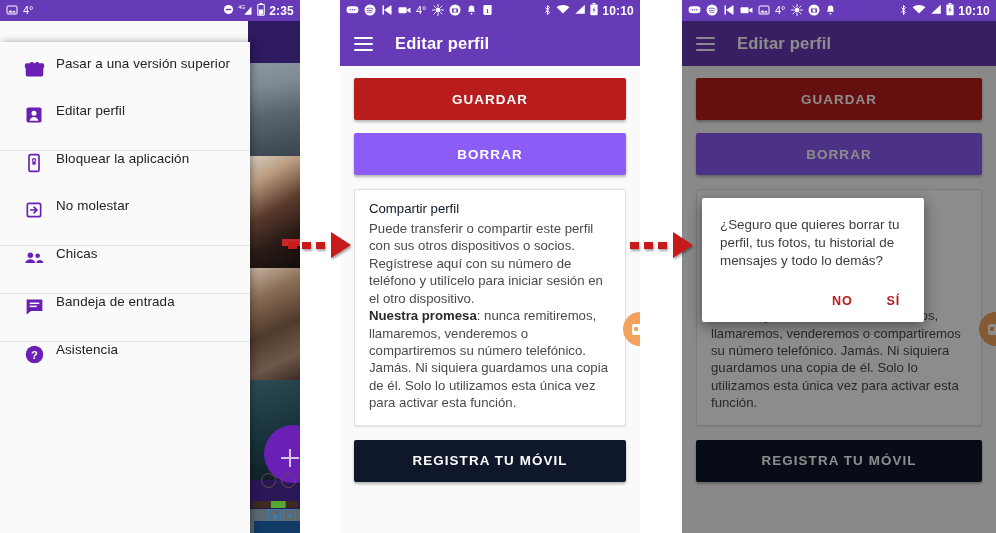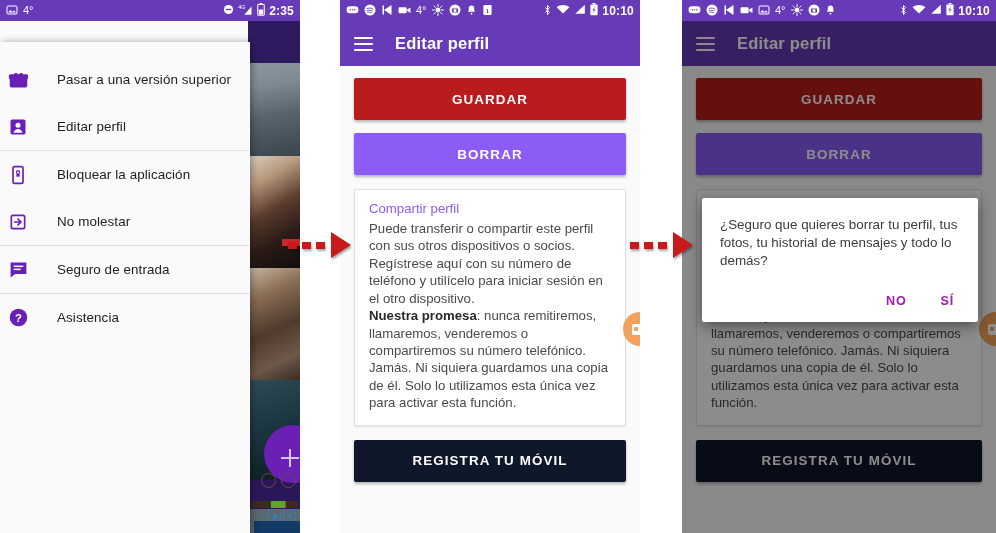--- a/index.html
+++ b/index.html
@@ -70,67 +70,67 @@
   .circ-row { position:absolute; right:0; top:452px; width:52px; height:16px; }
   .circ-row span { position:absolute; top:0; width:15px; height:15px; border:1.3px solid #6d4a4a;
         border-radius:50%; }
 
   .drawer {
     position: absolute; left: 0; top: 21px; width: 250px; height: 512px;
     background: #fafafa; box-shadow: 2px 0 7px rgba(0,0,0,.35);
   }
   .drawer-head { height: 14px; }
   .drawer-group { border-bottom: 1px solid #e2e2e2; }
-  .drawer-item { display: flex; align-items: center; height: 47px; padding-left: 6px; gap: 27px; }
+  .drawer-item { display: flex; height: 47px; padding-left: 22px; gap: 10px; }
   .di-icon { width: 24px; height: 24px; display:flex; align-items:center; justify-content:center;
         color: #6a1fb5; flex: 0 0 24px; }
   .di-icon svg { display:block; }
   .di-label { font-size: 13.4px; color: #222; letter-spacing: .1px; }
 
   
   .screen-body { padding: 12px 14px 0 14px; background: #fafafa; height: calc(100% - 66px); position: relative; }
   .btn {
     width: 100%; height: 42px; border: none; border-radius: 2px; color: #fff;
     font-size: 13.4px; font-weight: 600; letter-spacing: 1.1px;
     display:flex; align-items:center; justify-content:center;
     box-shadow: 0 2px 3px rgba(0,0,0,.28);
   }
   .btn-save { background: #b91c1c; }
   .btn-del  { background: #8b5cf6; margin-top: 13px; }
   .btn-reg  { background: #0f172a; margin-top: 14px; }
   .card {
     margin-top: 14px; background: #fff; border: 1px solid #e0e0e0; border-radius: 2px;
     padding: 11px 14px 13px 14px; box-shadow: 0 1px 2px rgba(0,0,0,.1);
   }
-  .card-title { font-size: 13.2px; color: #8b5cf6; margin-bottom: 4px; }
+  .card-title { font-size: 13.2px; color: #0f172a; margin-bottom: 4px; }
   .card-p { font-size: 13.2px; color: #4a4a4a; line-height: 1.32; }
   .card-p.second { }
   .card-p b { color: #2a2a2a; font-weight: 700; }
 
   
   .fab-orange { position: absolute; border-radius: 50%; background: #f2a25c;
         width: 34px; height: 34px; display:flex; align-items:center; justify-content:center; }
   .fab-cam { width: 17px; height: 11px; background:#fff; border-radius: 2px; position: relative; }
   .fab-cam:after { content:""; position:absolute; right:-6px; top:1.5px;
         border-top: 4px solid transparent; border-bottom: 4px solid transparent; border-left: 6px solid #fff; }
   .fab-cam:before { content:""; position:absolute; left:2px; top:3px; width:4px; height:4px;
         background:#f2a25c; border-radius:1px; }
 
   
   #panel3 .statusbar { background:#5c3fa0; }
   .dim { position:absolute; left:0; top:21px; width:100%; height:512px;
         background: rgba(0,0,0,.45); pointer-events: none; }
   .dialog {
-    position: absolute; left: 20px; top: 198px; width: 276px;
+    position: absolute; left: 20px; top: 198px; width: 222px;
     background: #fff; border-radius: 2px; padding: 18px 18px 8px 18px;
     box-shadow: 0 4px 14px rgba(0,0,0,.45); z-index: 5;
   }
   .dialog-msg { font-size: 13.4px; color: #3c3c3c; line-height: 1.34; }
   .dialog-actions { display:flex; justify-content:flex-end; gap: 30px; margin-top: 18px; padding-right: 4px; }
-  .dialog-btn { color:#a21caf; font-size: 12.6px; font-weight: 700; letter-spacing: .8px; padding: 6px 2px; }
+  .dialog-btn { color:#b91c1c; font-size: 12.6px; font-weight: 700; letter-spacing: .8px; padding: 6px 2px; }
 
   
   .arrow { position: absolute; height: 26px; display:flex; align-items:center; z-index: 20; }
   .arrow .dash { width: 9px; height: 7px; background:#c81a1a; margin-right: 5px;
         filter: drop-shadow(1px 2px 1px rgba(0,0,0,.35)); }
   .arrow .head { width: 0; height: 0; border-top: 13px solid transparent; border-bottom: 13px solid transparent;
         border-left: 20px solid #c81a1a; margin-left: 1px;
         filter: drop-shadow(1px 2px 1px rgba(0,0,0,.35)); }
   #arrow1 { left: 288px; top: 232px; }
   #arrow2 { left: 630px; top: 232px; }
@@ -241,31 +241,44 @@
             <span class="di-icon">
               <svg width="20" height="20" viewBox="0 0 24 24" fill="none" stroke="#6a1fb5" stroke-width="2">
                 <rect x="4" y="4" width="16" height="16" rx="2"></rect>
                 <path d="M8 12h7M12 8.5l3.5 3.5L12 15.5" stroke-linecap="round"></path>
               </svg>
             </span>
             <span class="di-label">No molestar</span>
           </div>
         </div>
 
+        <div class="drawer-group">
+          <div class="drawer-item">
+            <span class="di-icon">
+              <svg width="22" height="22" viewBox="0 0 24 24" fill="#6a1fb5">
+                <circle cx="8" cy="9" r="3"></circle>
+                  <circle cx="16" cy="9.5" r="2.5"></circle>
+                <path d="M2.5 17.5c.6-3 3-4.2 5.5-4.2s4.9 1.2 5.5 4.2z"></path>
+                <path d="M14.5 17.5c.4-2.2 2.2-3.2 4-3.2s3.4 1 3.6 3.2z"></path>
+              </svg>
+            </span>
+            <span class="di-label">Chicas</span>
+          </div>
+        </div>
 
         <div class="drawer-group">
           <div class="drawer-item">
             <span class="di-icon">
               <svg width="21" height="21" viewBox="0 0 24 24">
                 <path d="M3 4h18v13H8l-5 4z" fill="#6a1fb5"></path>
                 <rect x="6.5" y="7.5" width="11" height="1.7" fill="#fff"></rect>
                 <rect x="6.5" y="11" width="8" height="1.7" fill="#fff"></rect>
               </svg>
             </span>
-            <span class="di-label">Seguro de entrada</span>
+            <span class="di-label">Bandeja de entrada</span>
           </div>
         </div>
 
         <div class="drawer-group" style="border-bottom:none">
           <div class="drawer-item">
             <span class="di-icon">
               <svg width="21" height="21" viewBox="0 0 24 24">
                 <circle cx="12" cy="12" r="10" fill="#6a1fb5"></circle>
                 <text x="12" y="17" font-size="13" font-weight="bold" fill="#fff" text-anchor="middle" font-family="sans-serif">?</text>
               </svg>

